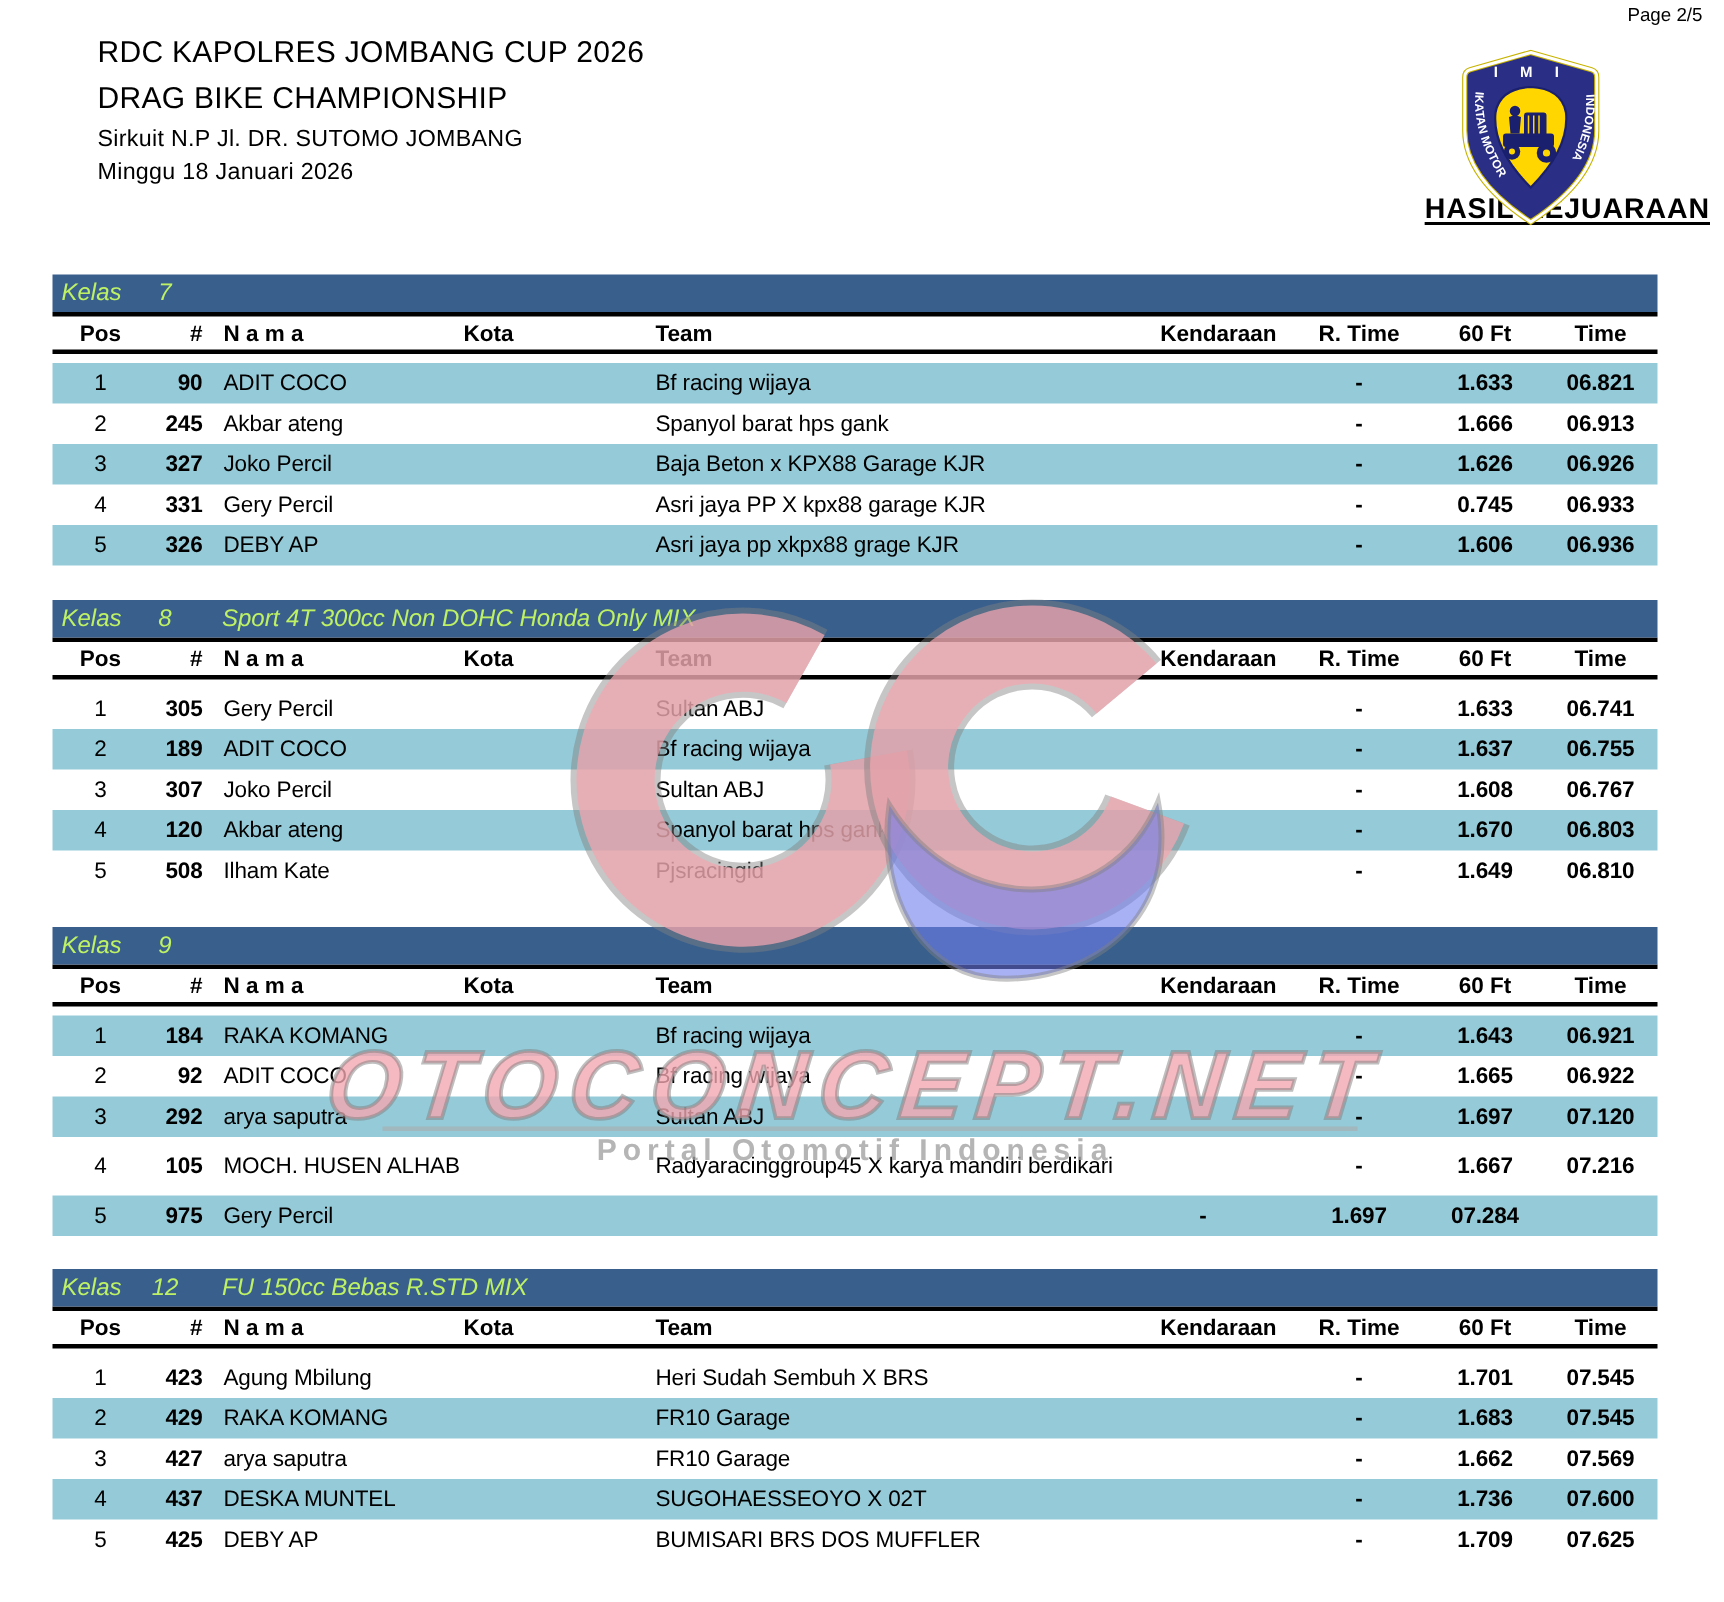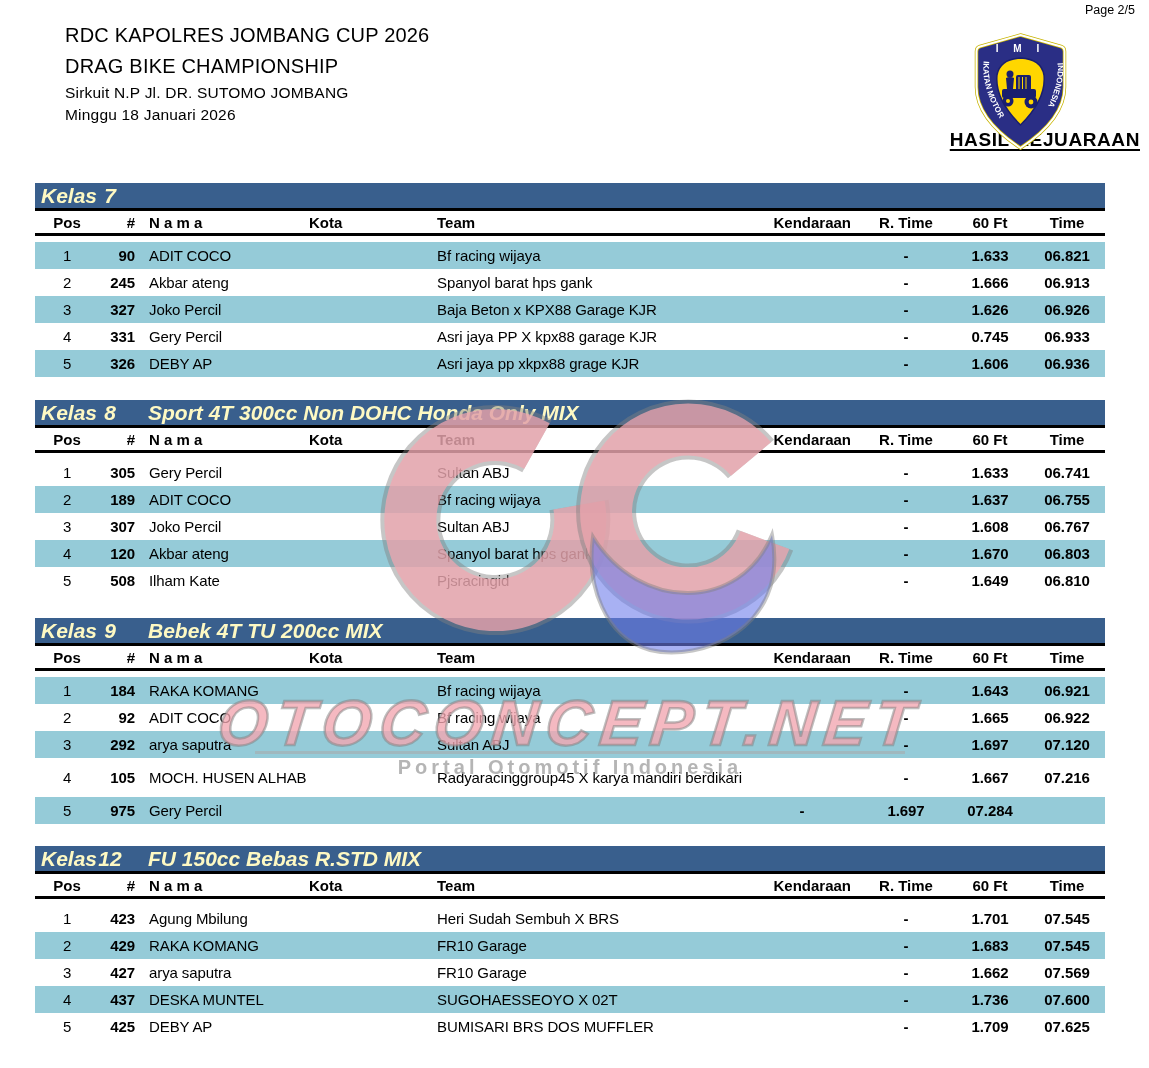--- a/index.html
+++ b/index.html
@@ -17,22 +17,22 @@
   .hasil{
     position:absolute;top:129px;left:0;width:1140px;text-align:right;
     font-size:19px;font-weight:bold;letter-spacing:.6px;
     text-decoration:underline;text-underline-offset:3px;text-decoration-thickness:2px;
   }
   .imi-logo{position:absolute;left:972px;top:33px;width:97px;height:119px;}
   
   .section{position:absolute;left:35px;width:1070px;}
   .sec0{top:183px}.sec1{top:400px}.sec2{top:618px}.sec3{top:846px}
   .bar{
-    position:relative;height:25px;background:var(--bar,#395F8D);color:#fef9c3;
-    font-style:italic;font-weight:bold;font-size:21px;line-height:25px;white-space:nowrap;
+    position:relative;height:25px;background:var(--bar,#395F8D);color:#bef264;
+    font-style:italic;font-weight:normal;font-size:16px;line-height:25px;white-space:nowrap;
   }
   .bar-label{position:absolute;left:6px;}
   .bar-num{position:absolute;left:55px;width:40px;text-align:center;}
   .bar-name{position:absolute;left:113px;}
   .grid9{
     display:grid;
     grid-template-columns:64px 40px 170px 122px 312px 118px 90px 78px 76px;
     align-items:center;
   }
   .cols{
@@ -261,21 +261,20 @@
             <div class="cell sixty">1.649</div>
             <div class="cell time">06.810</div>
           </div>
         </div>
   </section>
 
   <section class="section sec2">
     <div class="bar">
       <span class="bar-label">Kelas</span>
       <span class="bar-num">9</span>
-      <span class="bar-name">Bebek 4T TU 200cc MIX</span>
     </div>
     <div class="cols grid9">
           <div class="col-h c0">Pos</div>
           <div class="col-h c1">#</div>
           <div class="col-h c2">N a m a</div>
           <div class="col-h c3">Kota</div>
           <div class="col-h c4">Team</div>
           <div class="col-h c5">Kendaraan</div>
           <div class="col-h c6">R. Time</div>
           <div class="col-h c7">60 Ft</div>

